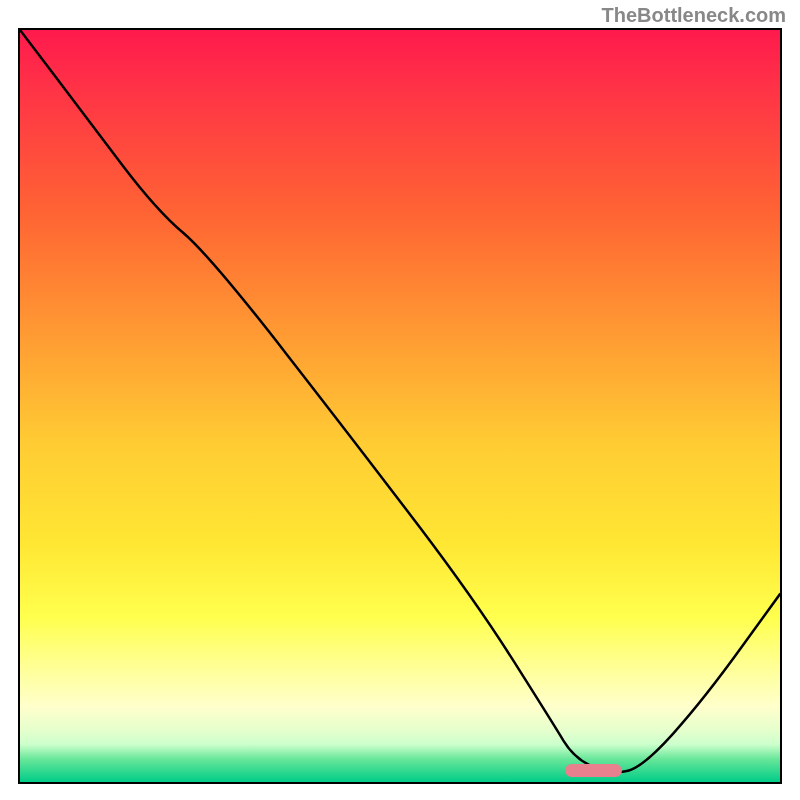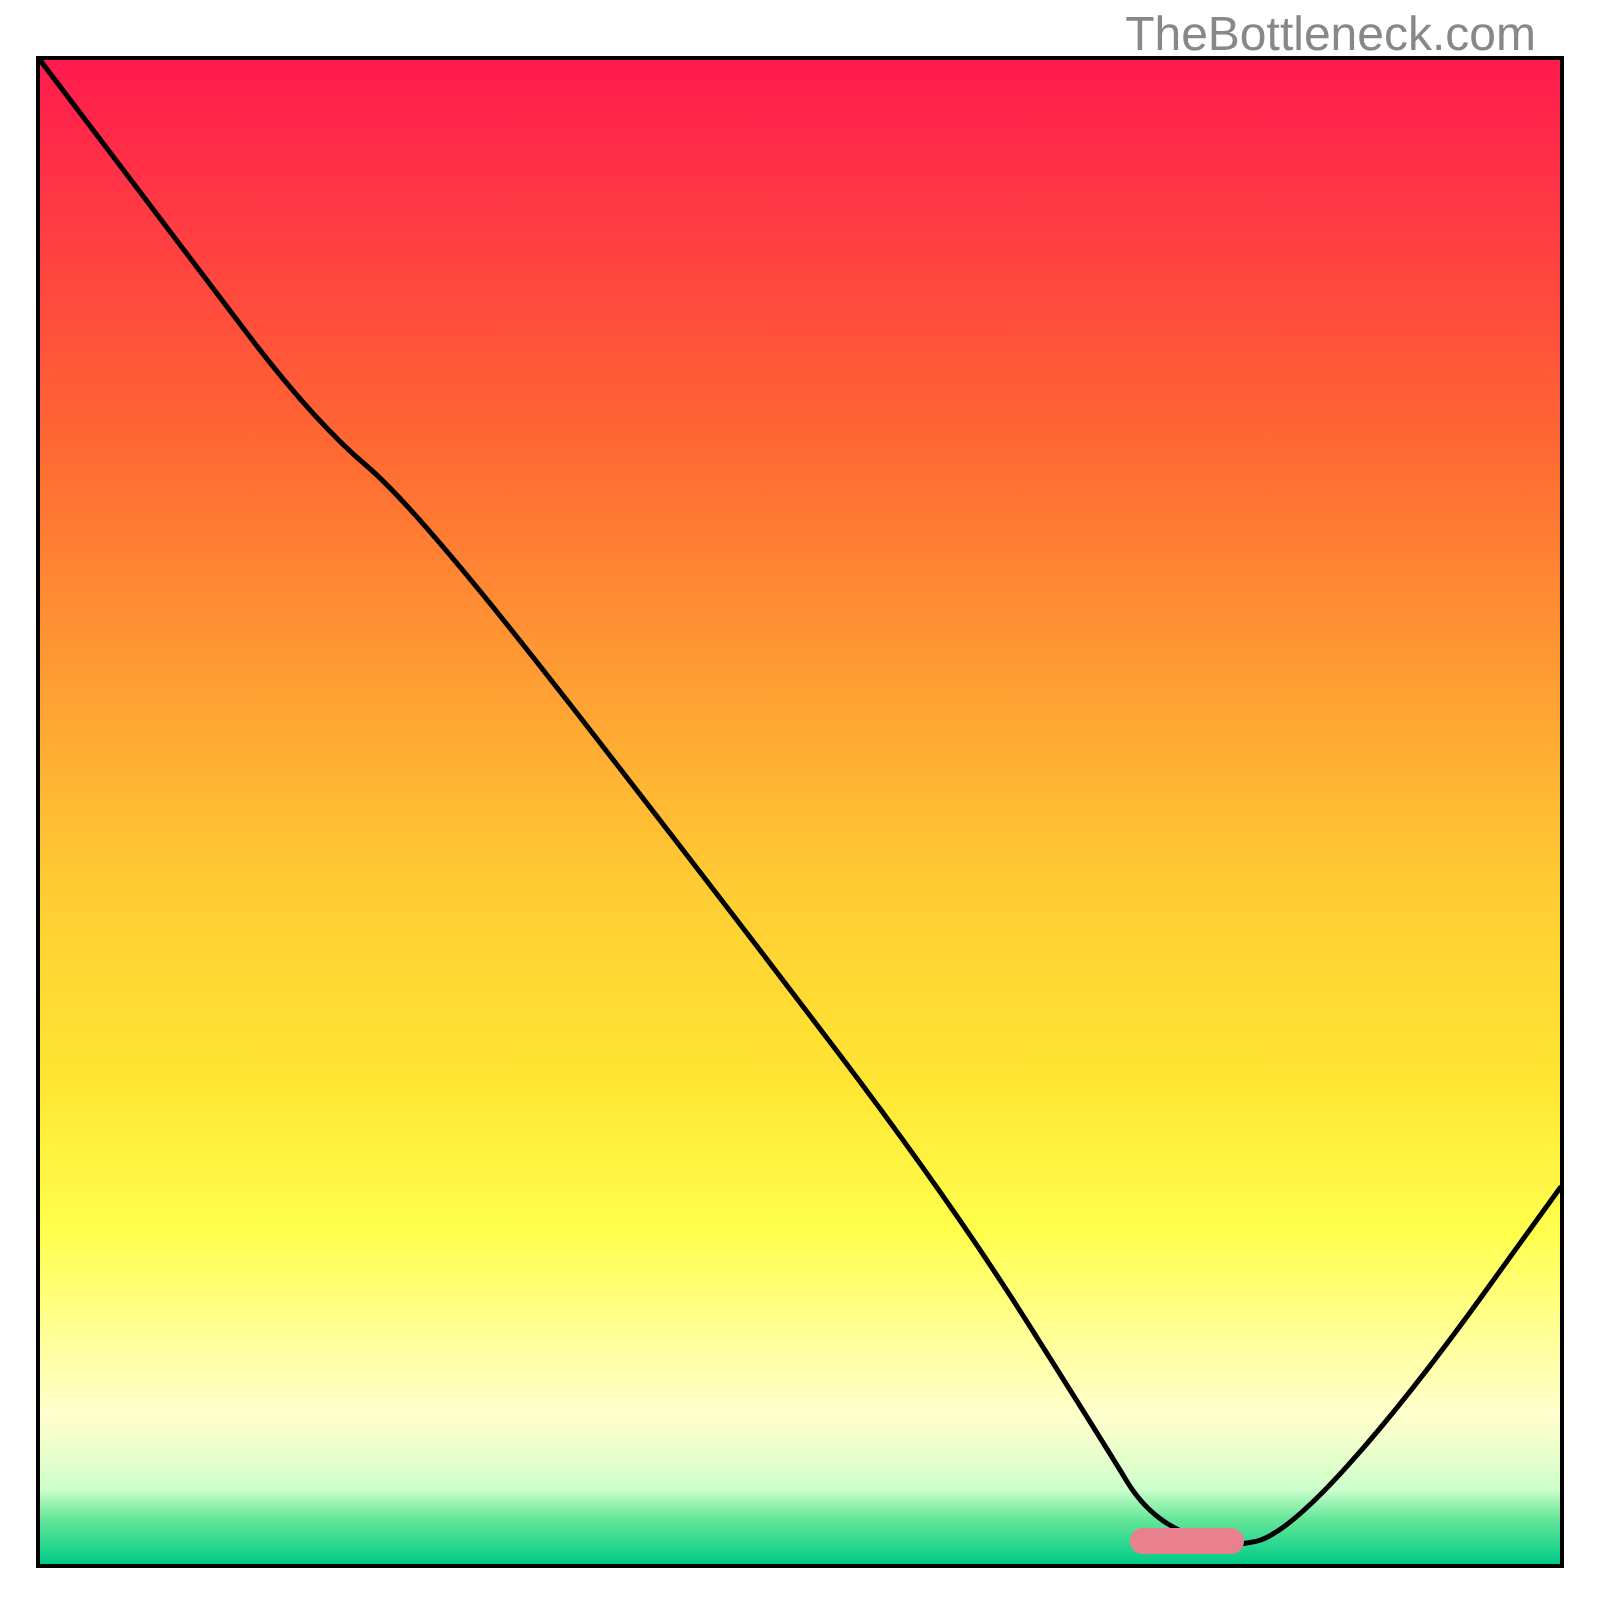--- a/index.html
+++ b/index.html
@@ -7,23 +7,23 @@
     padding: 0;
     width: 800px;
     height: 800px;
     background: white;
     position: relative;
     font-family: Arial, sans-serif;
   }
   .watermark {
     position: absolute;
     top: 4px;
-    right: 32px;
-    font-size: 24px;
-    font-weight: normal;
+    right: 14px;
+    font-size: 20px;
+    font-weight: bold;
     color: #888;
     z-index: 10;
   }
   .chart-frame {
     position: absolute;
     top: 28px;
     left: 18px;
     width: 764px;
     height: 756px;
     border: 2.5px solid black;

